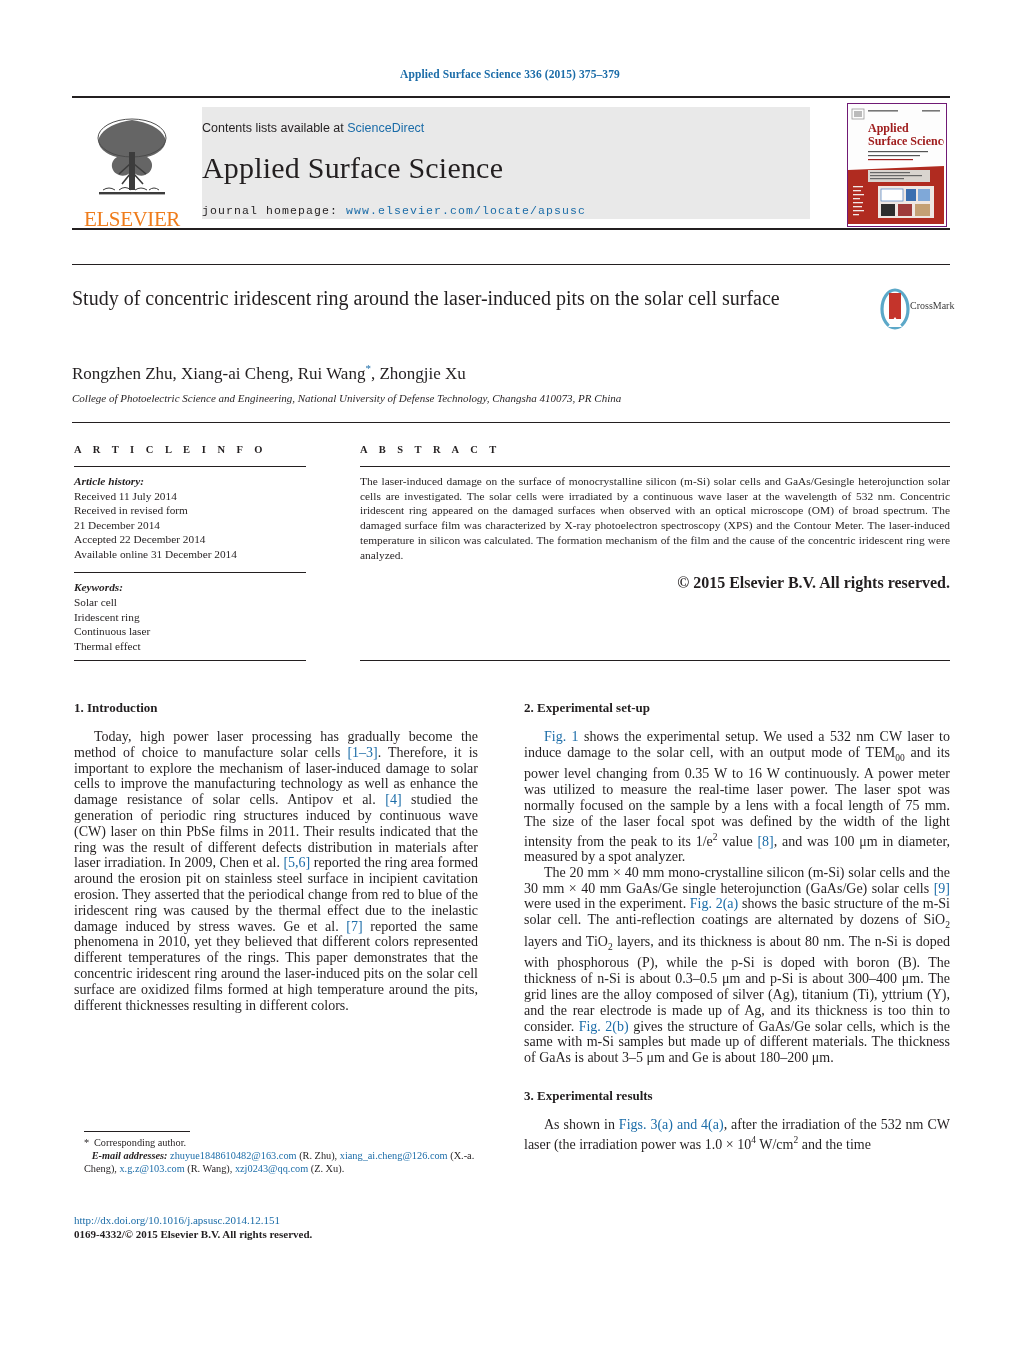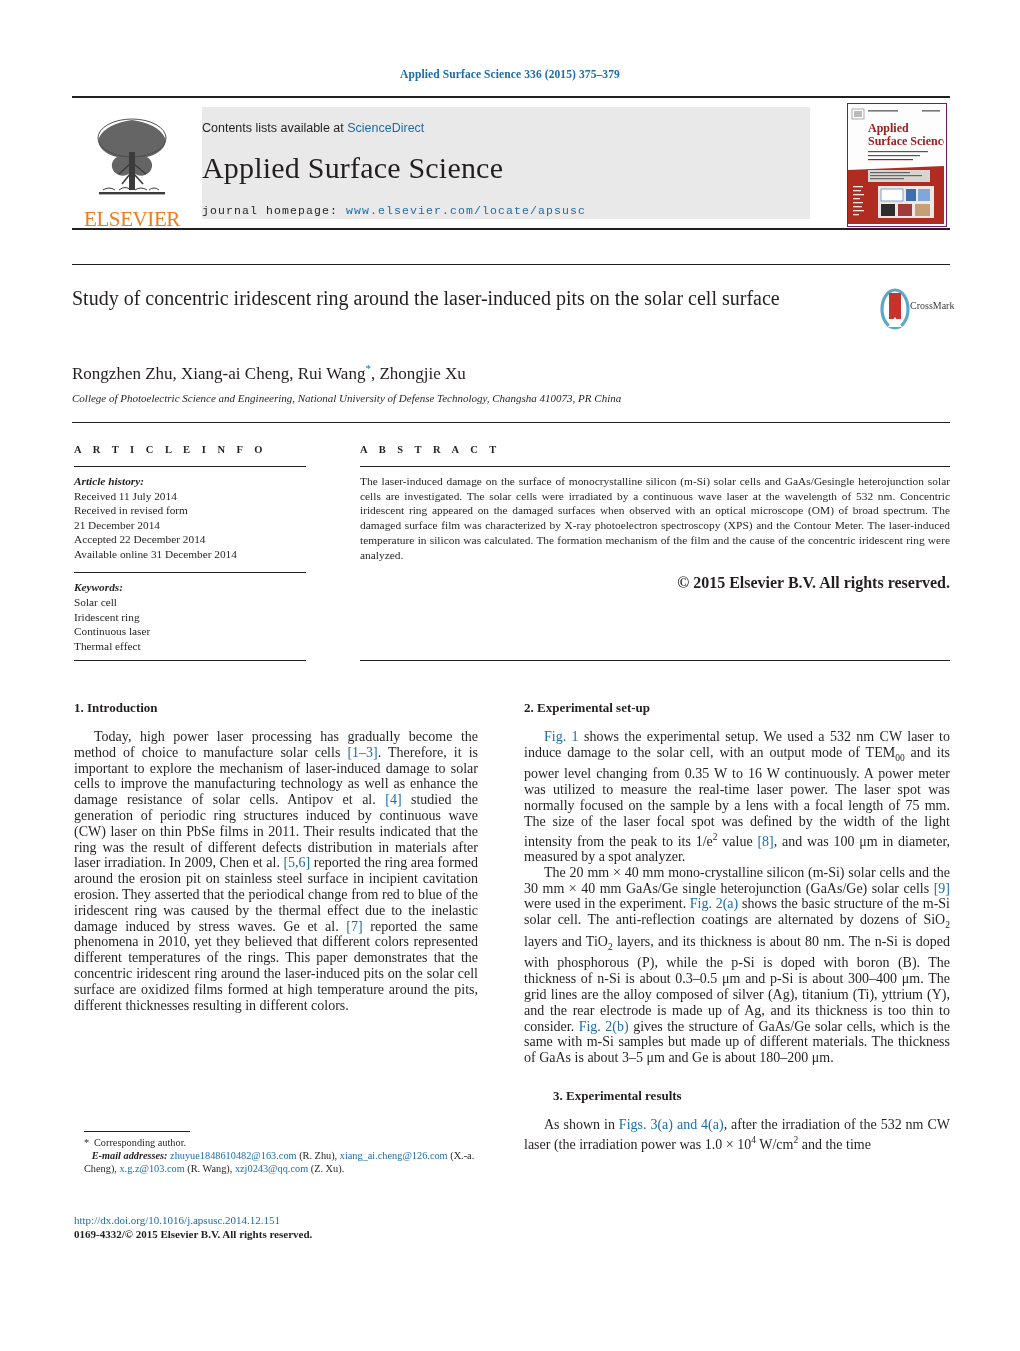--- a/index.html
+++ b/index.html
@@ -252,21 +252,21 @@
     top: 700px;
     width: 426px;
   }
   .h2 {
     font-family: "Liberation Serif", serif;
     font-size: 13px;
     font-weight: bold;
     color: #231f20;
     margin: 0 0 13px 0;
   }
-  .h2.spaced { margin-top: 22px; margin-left: 29px; }
+  .h2.spaced { margin-top: 22px; }
   .para {
     font-size: 14px;
     line-height: 15.8px;
     text-align: justify;
     text-indent: 20px;
     color: #231f20;
     margin: 0;
   }
   .para + .para { margin-top: 0; }
   .ref { color: #1b6ca8; }

